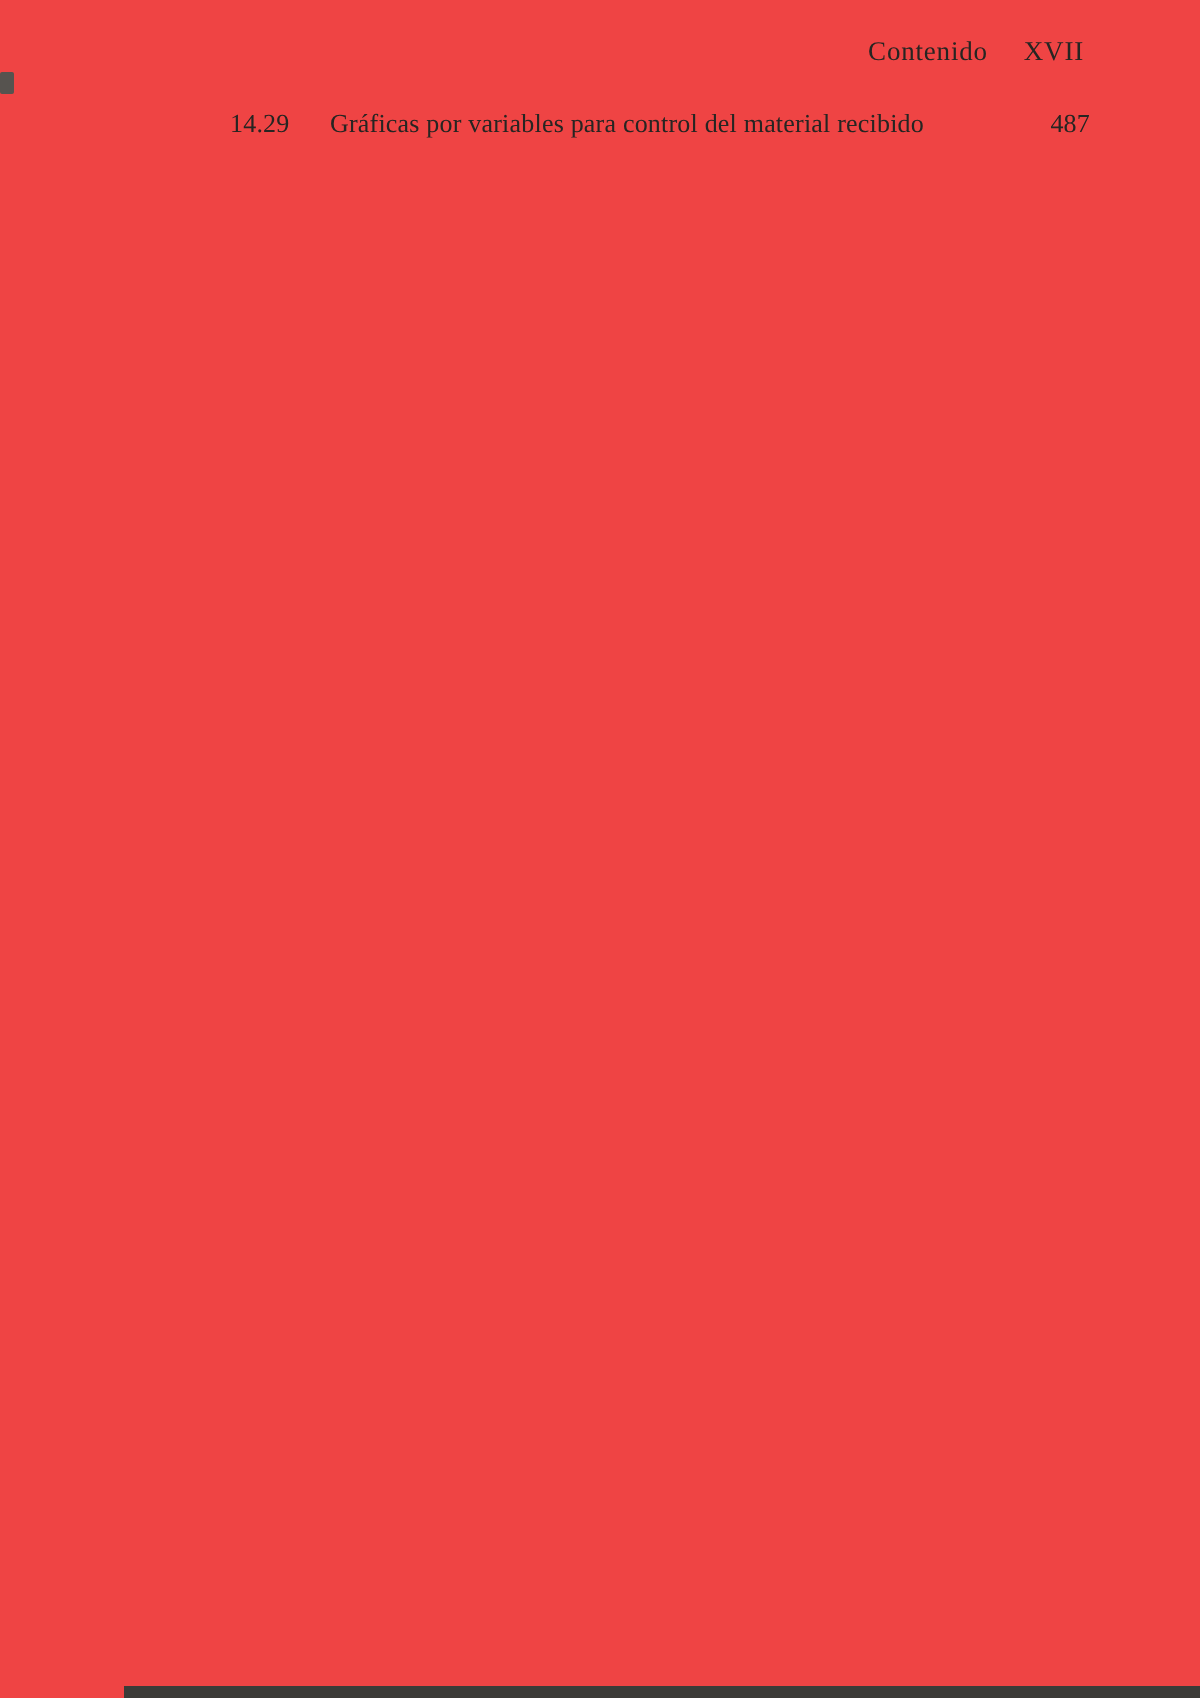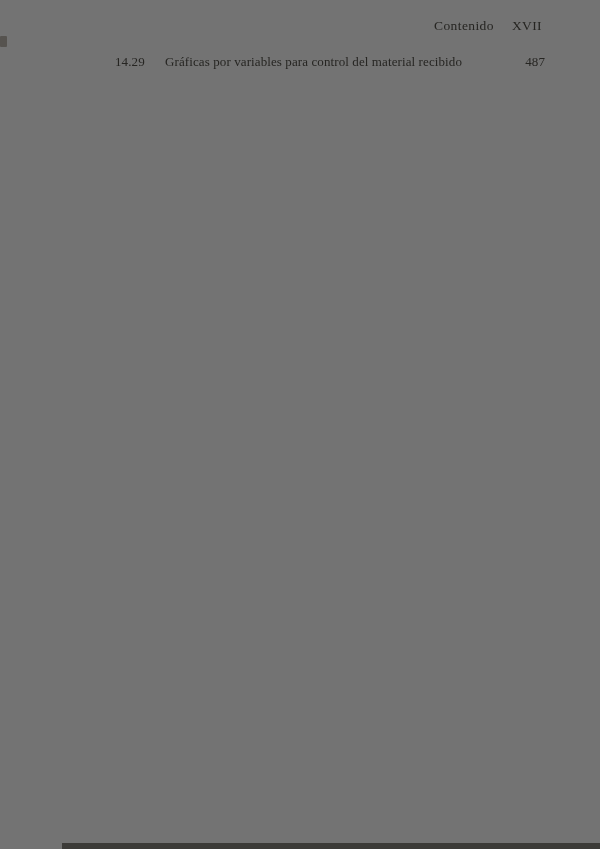--- a/index.html
+++ b/index.html
@@ -2,21 +2,21 @@
 <html lang="es"><head>
 <meta charset="utf-8">
 <style>
   * { margin: 0; padding: 0; box-sizing: border-box; }
   html, body { background: #e9e8e4; }
   .page {
     position: relative;
     width: 600px;
     height: 849px;
     margin: 0 auto;
-    background: #737373;
+    background: #ef4444;
     font-family: "Liberation Serif", serif;
     color: #262522;
     overflow: hidden;
   }
   .header {
     position: absolute;
     top: 18px;
     left: 0;
     width: 542px;
     text-align: right;

